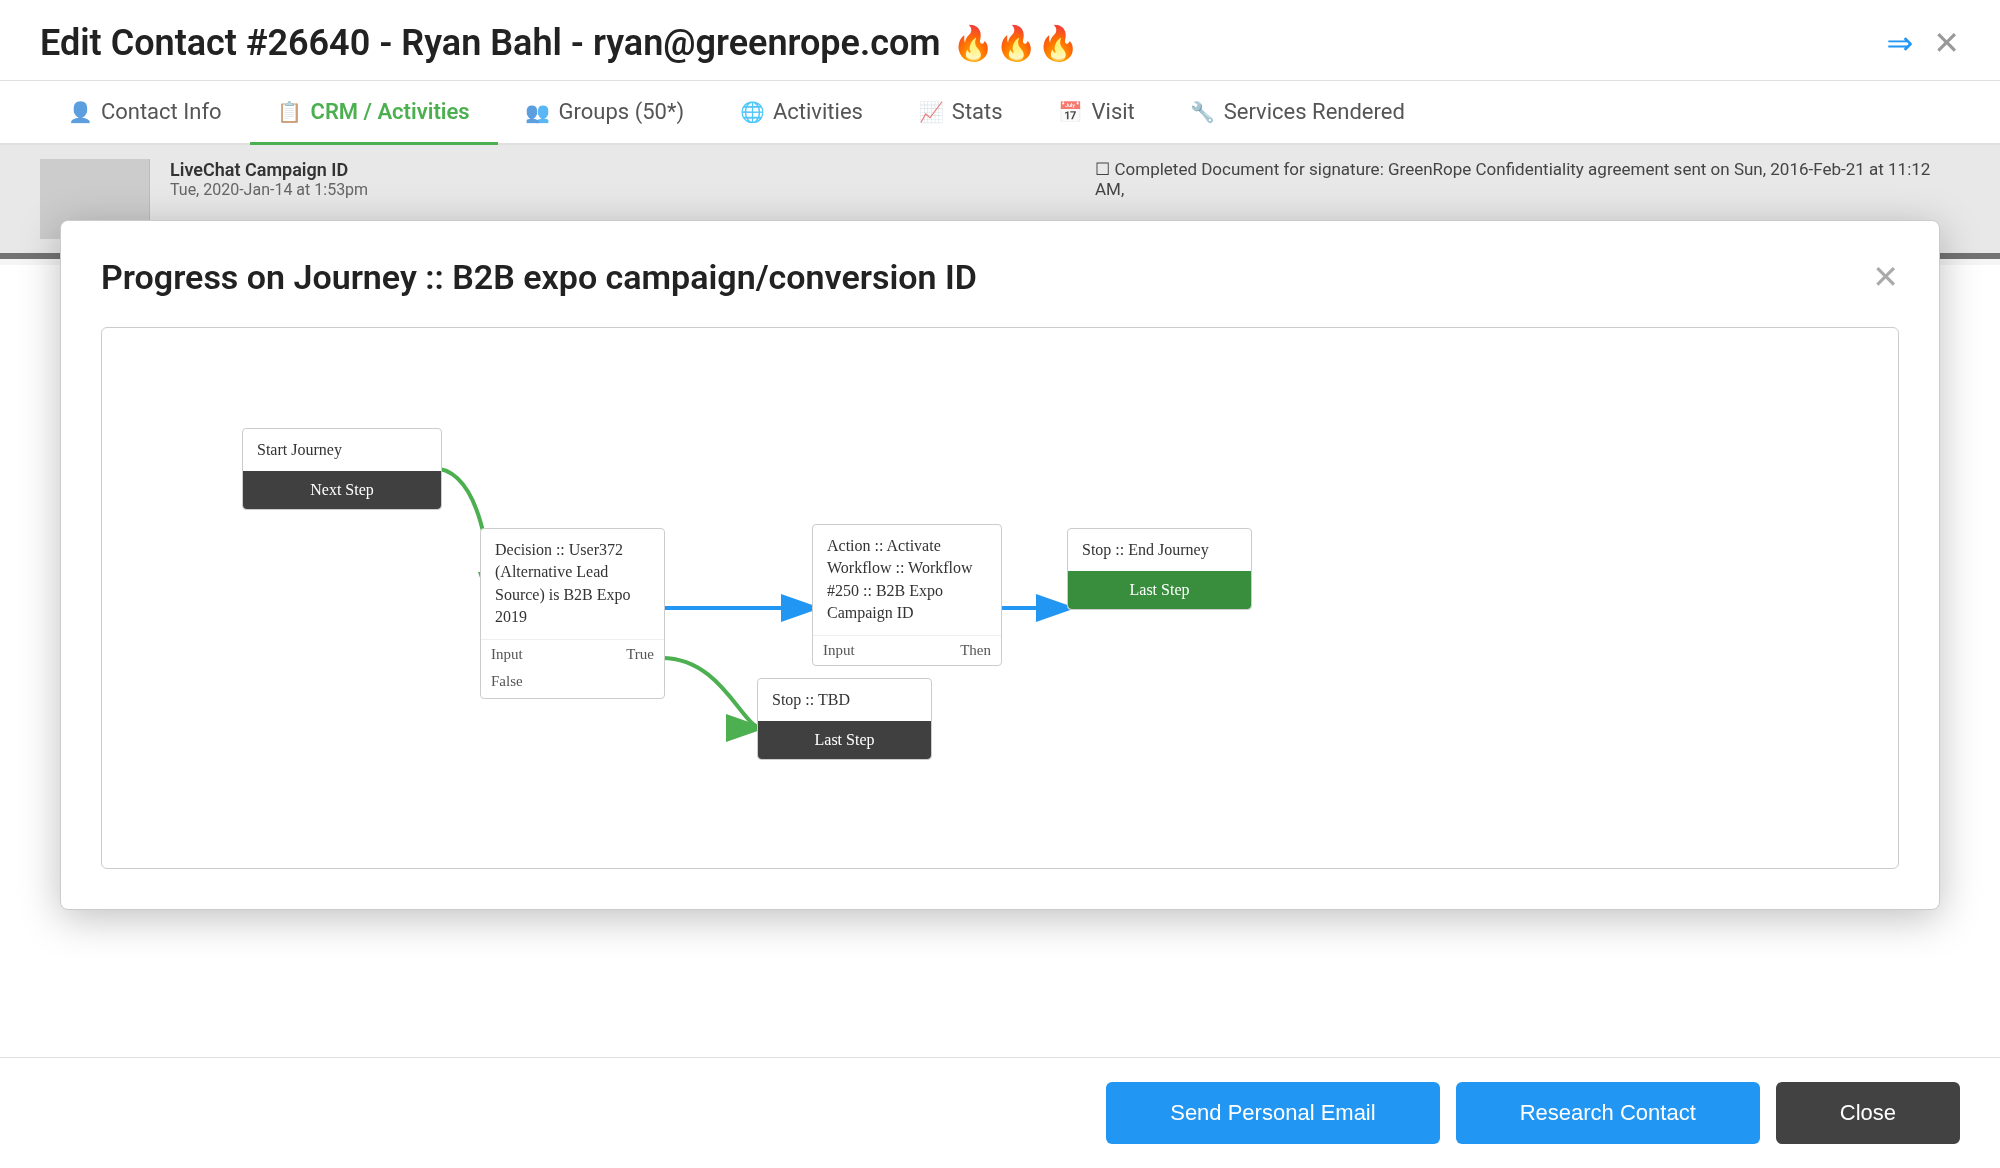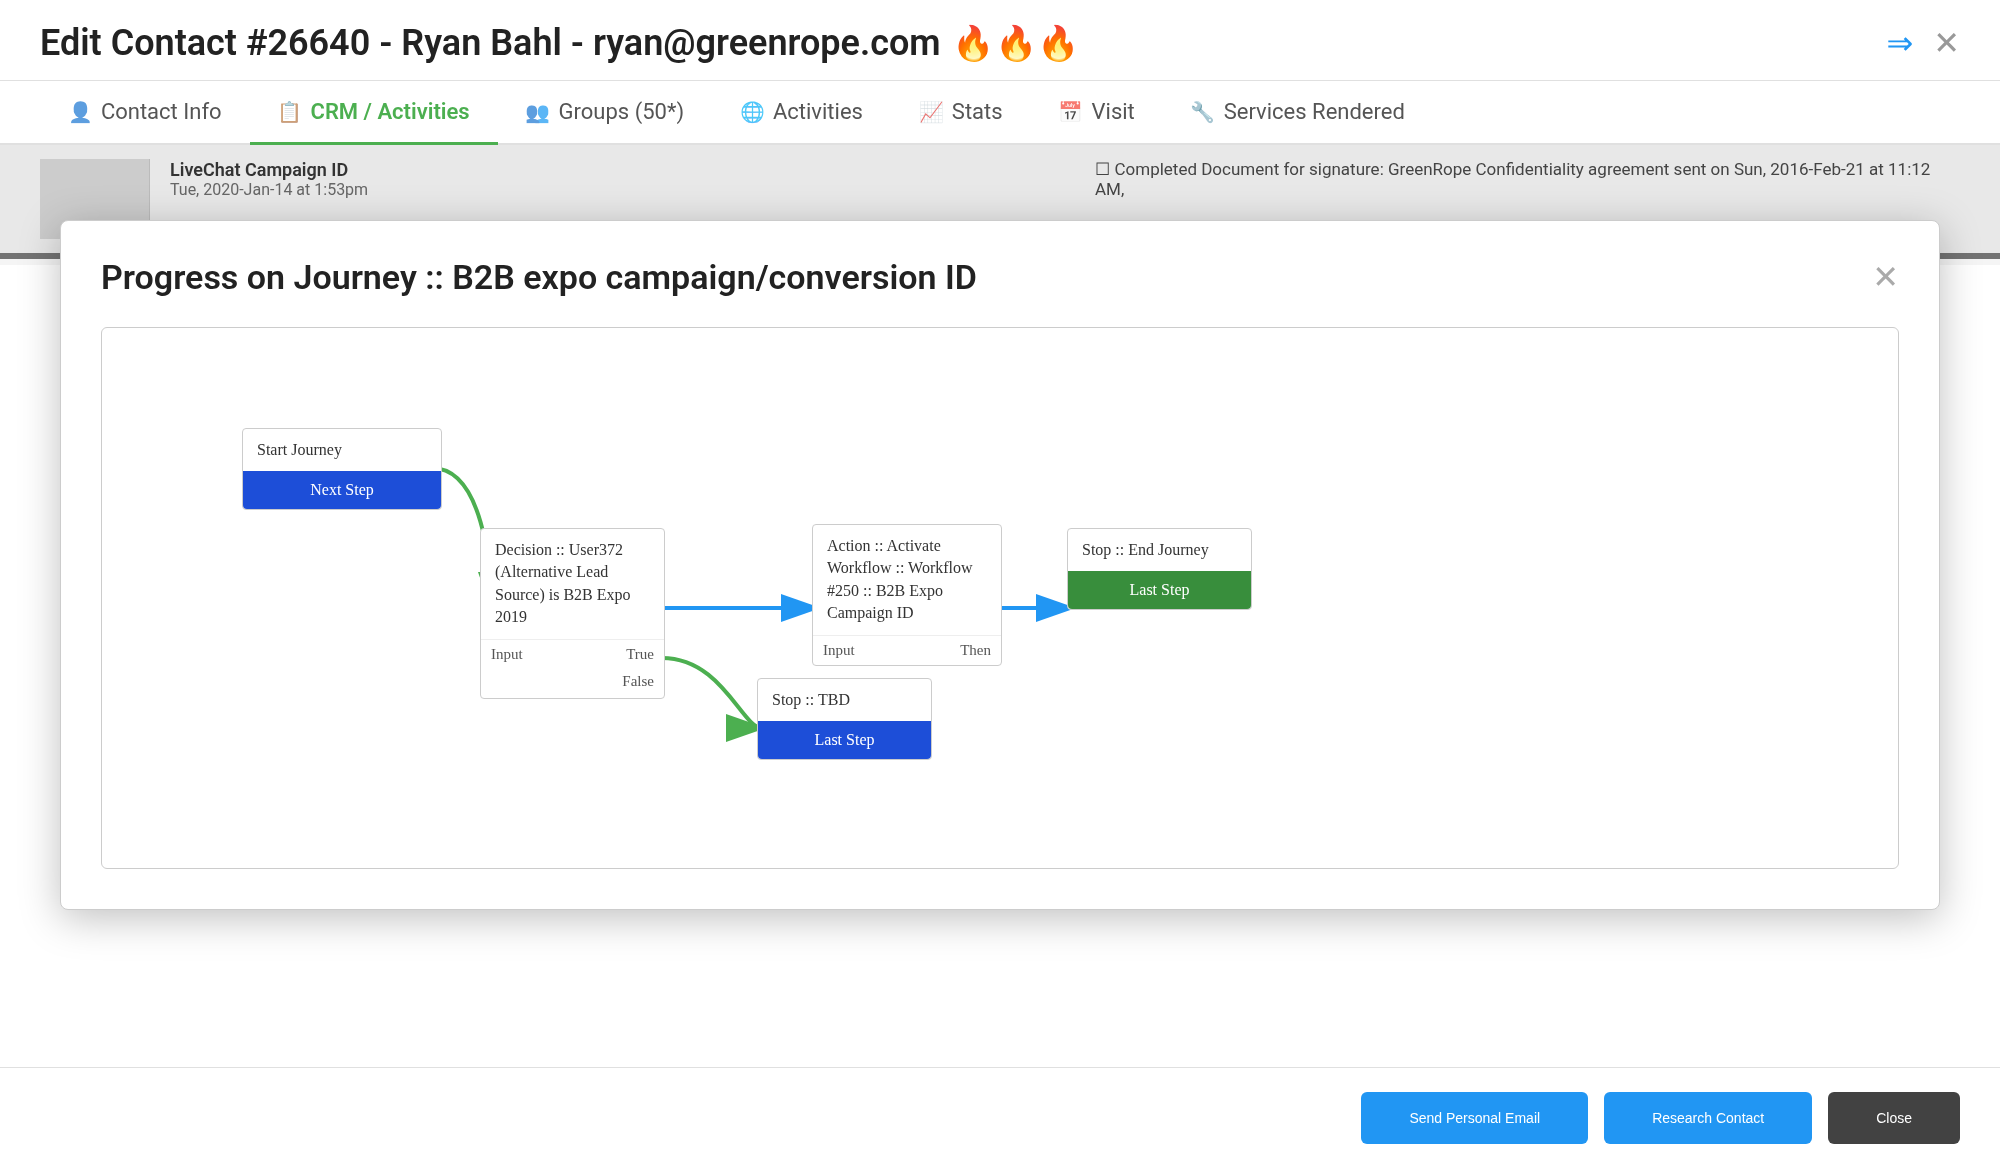--- a/index.html
+++ b/index.html
@@ -200,21 +200,21 @@
       display: block;
       width: 100%;
       padding: 10px 14px;
       text-align: center;
       color: #fff;
       border-radius: 0 0 4px 4px;
       font-size: 16px;
       font-weight: 500;
     }
 
-    .node-btn.green { background: #1d4ed8; }
+    .node-btn.green { background: #404040; }
     .node-btn.green-dark { background: #388E3C; }
 
     
     .connector-svg {
       position: absolute;
       top: 0; left: 0;
       width: 100%;
       height: 100%;
       pointer-events: none;
       overflow: visible;
@@ -229,22 +229,22 @@
       padding: 24px 40px;
       display: flex;
       justify-content: flex-end;
       align-items: center;
       gap: 16px;
       background: #fff;
       border-top: 1px solid #e0e0e0;
     }
 
     .btn {
-      padding: 18px 48px;
-      font-size: 14px;
+      padding: 18px 64px;
+      font-size: 22px;
       border: none;
       border-radius: 6px;
       cursor: pointer;
       font-weight: 500;
     }
 
     .btn-blue { background: #2196F3; color: #fff; }
     .btn-dark { background: #424242; color: #fff; }
   </style>
 </head>
@@ -338,21 +338,21 @@
           <div class="node-label">Start Journey</div>
           <div class="node-btn green">Next Step</div>
         </div>
 
         <div class="node" style="left: 318px; top: 160px; width: 185px;">
           <div class="node-label">Decision :: User372 (Alternative Lead Source) is B2B Expo 2019</div>
           <div style="display:flex; justify-content:space-between; padding: 6px 10px; font-size:15px; color:#555; border-top:1px solid #eee;">
             <span>Input</span>
             <span>True</span>
           </div>
-          <div style="text-align:right; padding: 4px 10px 8px; font-size:15px; color:#555;">
+          <div style="text-align:left; padding: 4px 10px 8px; font-size:15px; color:#555;">
             <span>False</span>
           </div>
         </div>
 
         <div class="node" style="left: 650px; top: 156px; width: 190px;">
           <div class="node-label">Action :: Activate Workflow :: Workflow #250 :: B2B Expo Campaign ID</div>
           <div style="display:flex; justify-content:space-between; padding: 6px 10px; font-size:15px; color:#555; border-top:1px solid #eee;">
             <span>Input</span>
             <span>Then</span>
           </div>

